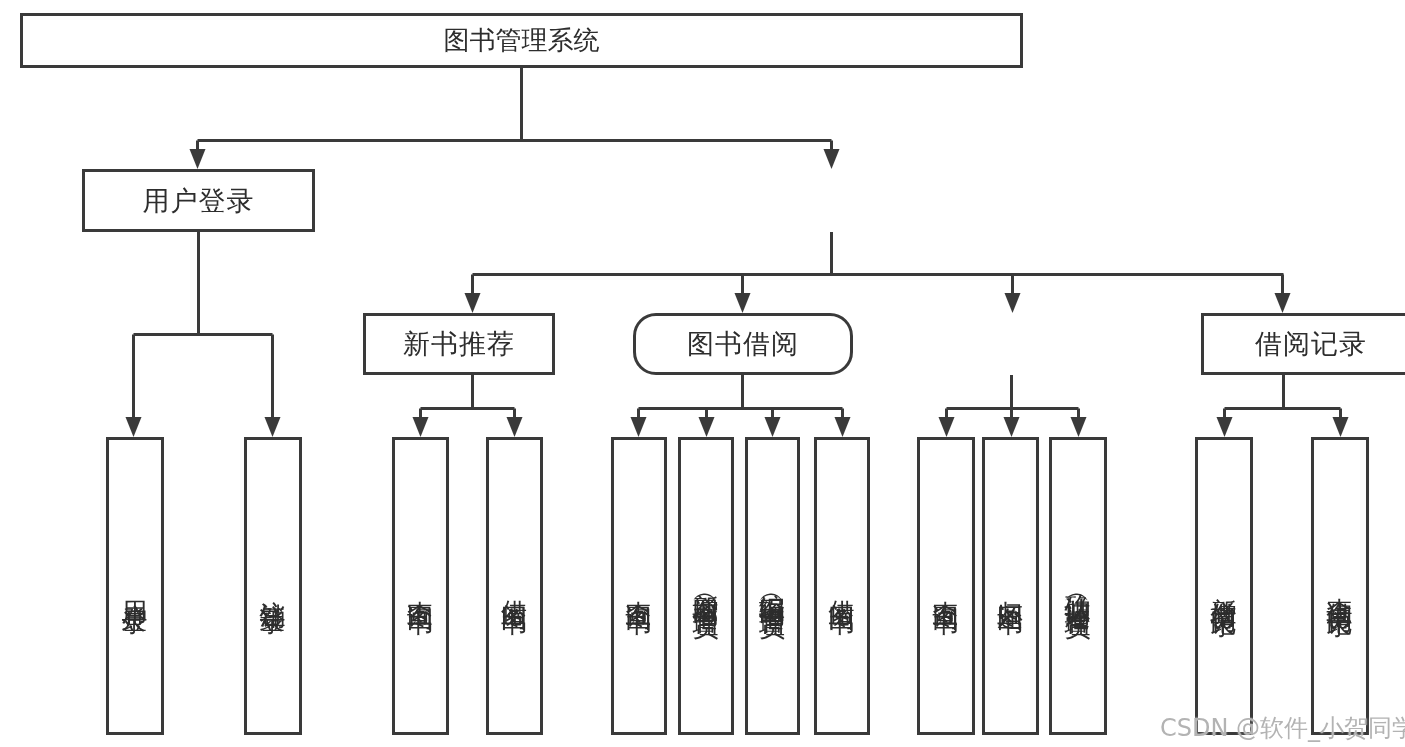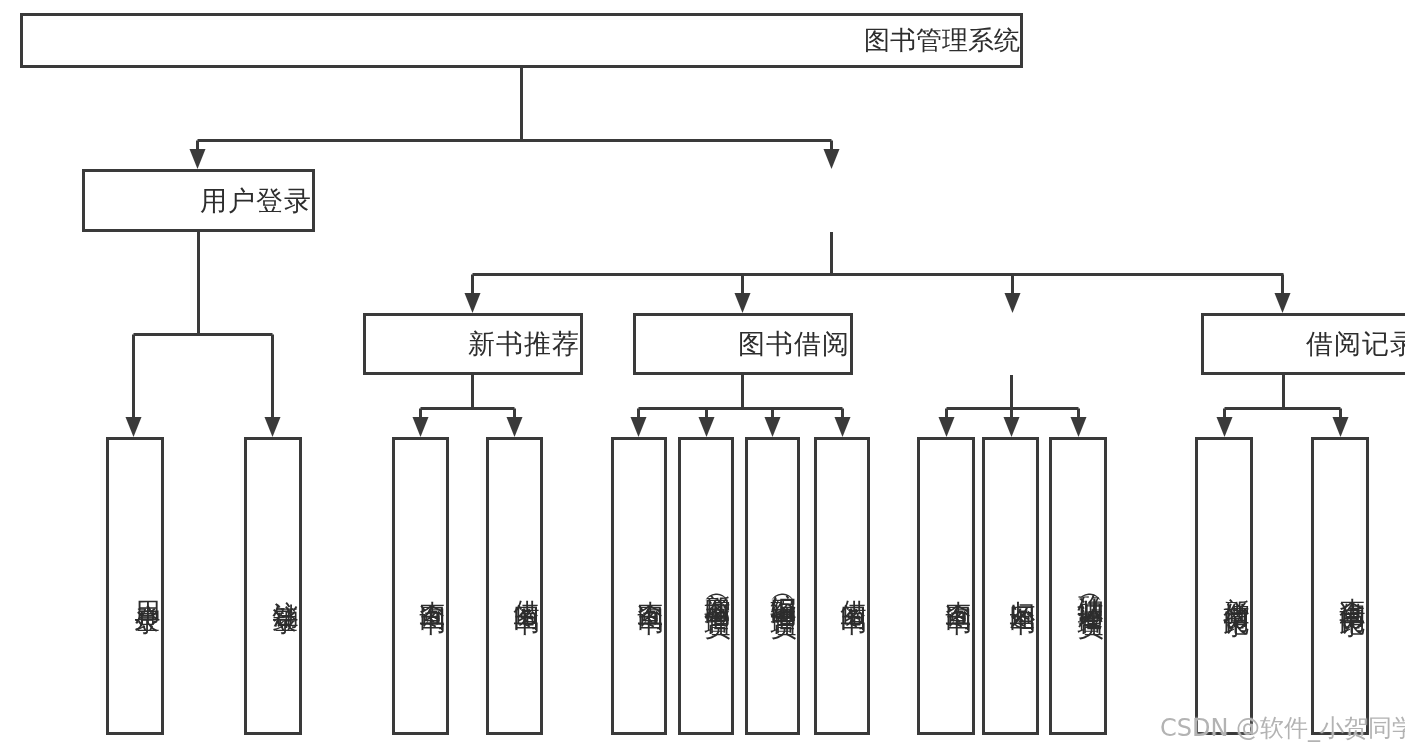--- a/index.html
+++ b/index.html
@@ -10,21 +10,21 @@
     font-family:"DejaVu Sans",sans-serif;
     overflow:hidden;
   }
   .node{
     position:absolute;
     box-sizing:border-box;
     border:3px solid #3a3a3a;
     background:#ffffff;
     display:flex;
     align-items:center;
-    justify-content:flex-end;
+    justify-content:center;
     color:#2d2d2d;
   }
   .h-node{font-size:27px;letter-spacing:1px;}
   .root-node{font-size:26px;}
   .leaf{
     top:437px;height:298px;
   }
   .leaf .vtext{
     writing-mode:vertical-rl;
     text-orientation:mixed;
@@ -113,24 +113,24 @@
   </svg>
 
   <div class="node root-node" style="left:20px;top:13px;width:1003px;height:55px;">
     <span>图书管理系统</span>
   </div>
 
   <div class="node h-node" style="left:82px;top:169px;width:233px;height:63px;">
     <span>用户登录</span>
   </div>
 
-  <div class="node h-node" style="left:363px;top:313px;width:220px;height:62px;">
+  <div class="node h-node" style="left:363px;top:313px;width:192px;height:62px;">
     <span>新书推荐</span>
   </div>
-  <div class="node h-node" style="left:633px;top:313px;width:220px;height:62px;">
+  <div class="node h-node" style="left:633px;top:313px;width:220px;height:62px;border-radius:23px;">
     <span>图书借阅</span>
   </div>
   <div class="node h-node" style="left:1201px;top:313px;width:220px;height:62px;">
     <span>借阅记录</span>
   </div>
 
   <div class="node leaf" style="left:106px;width:58px;">
     <span class="vtext">用户登录</span>
   </div>
   <div class="node leaf" style="left:244px;width:58px;">

